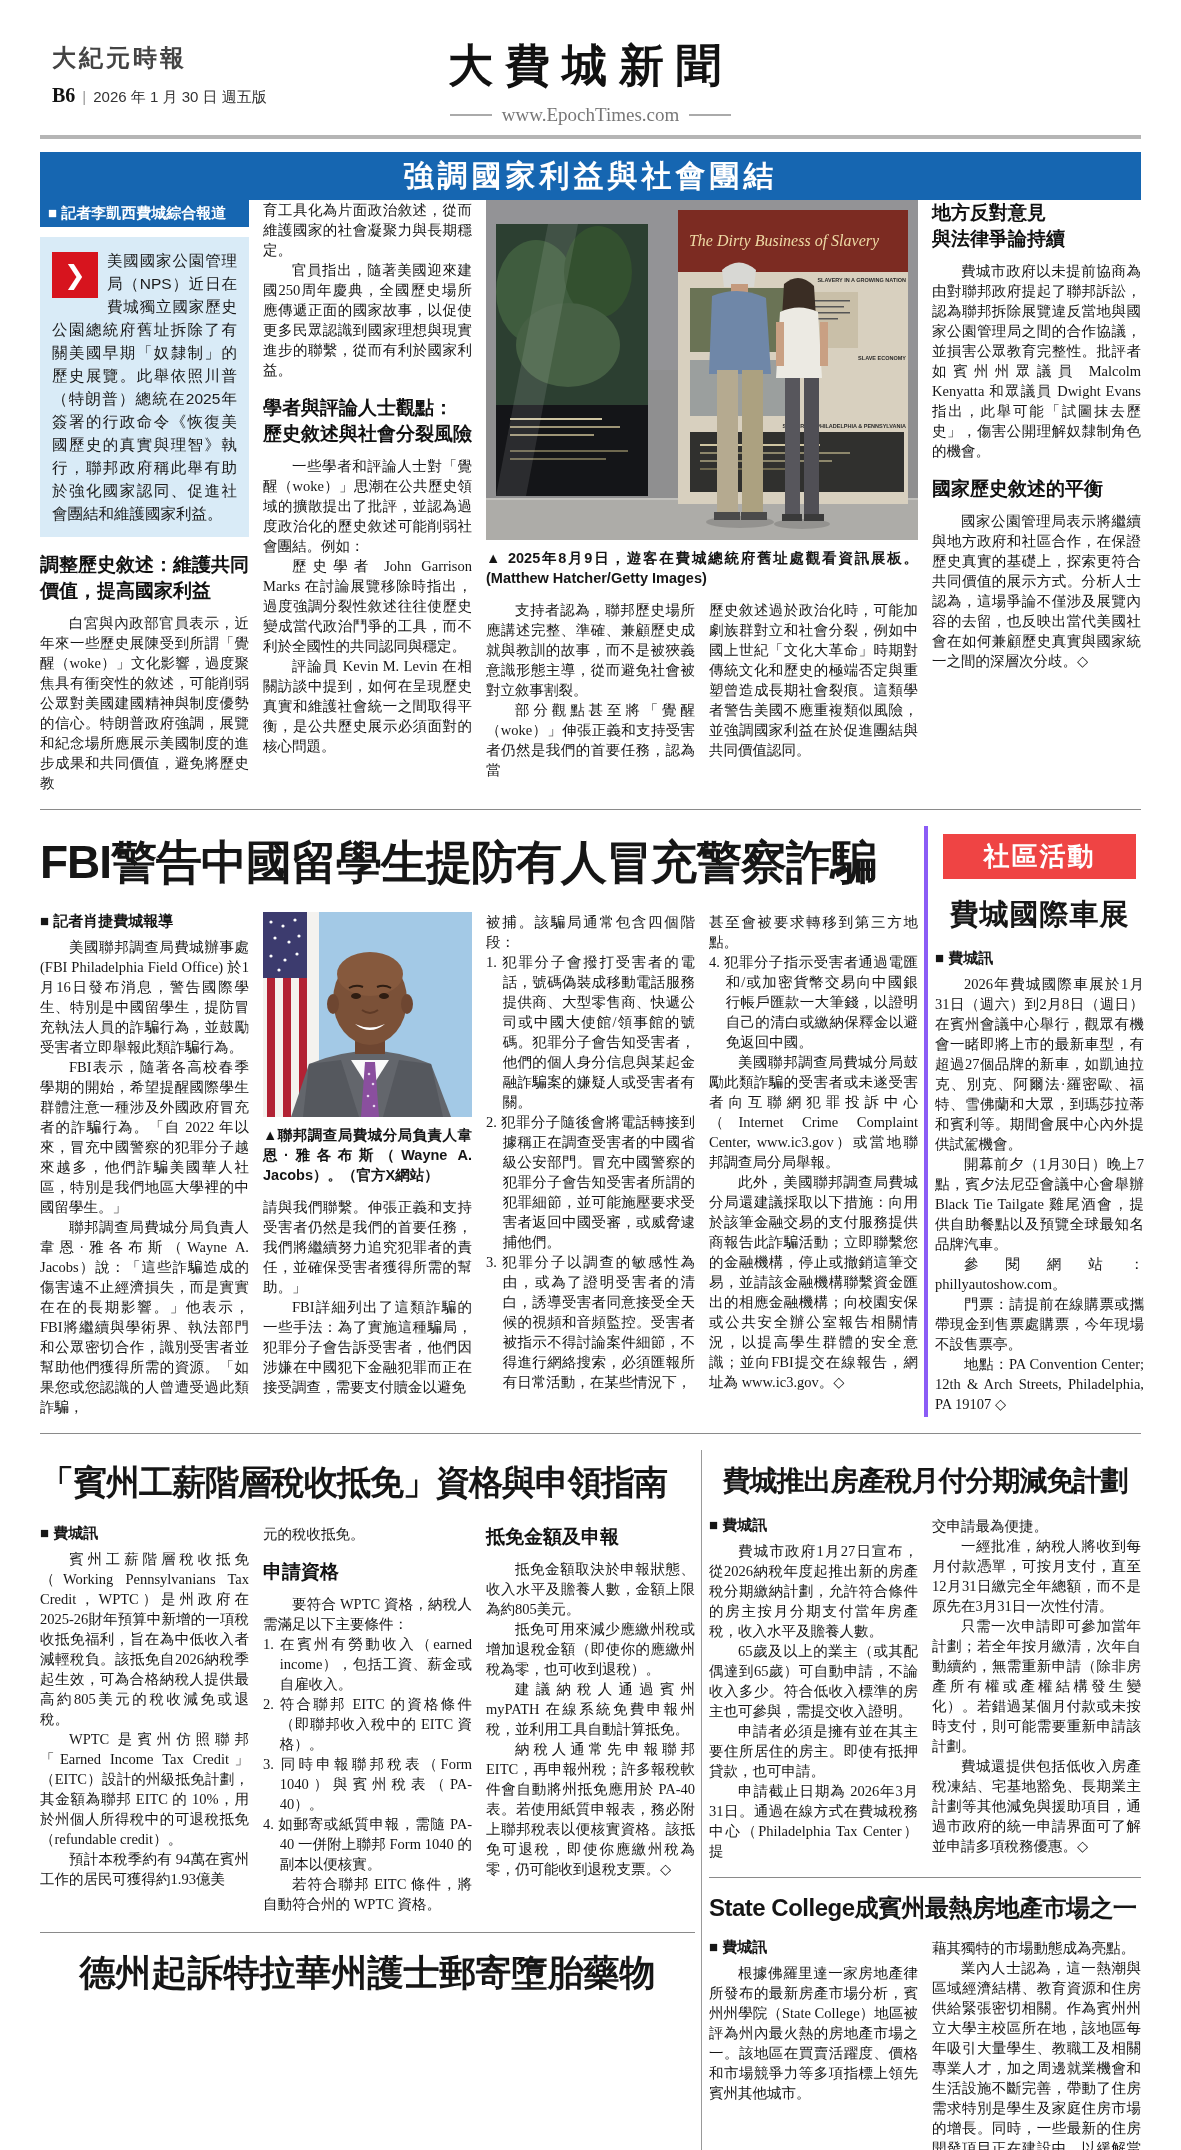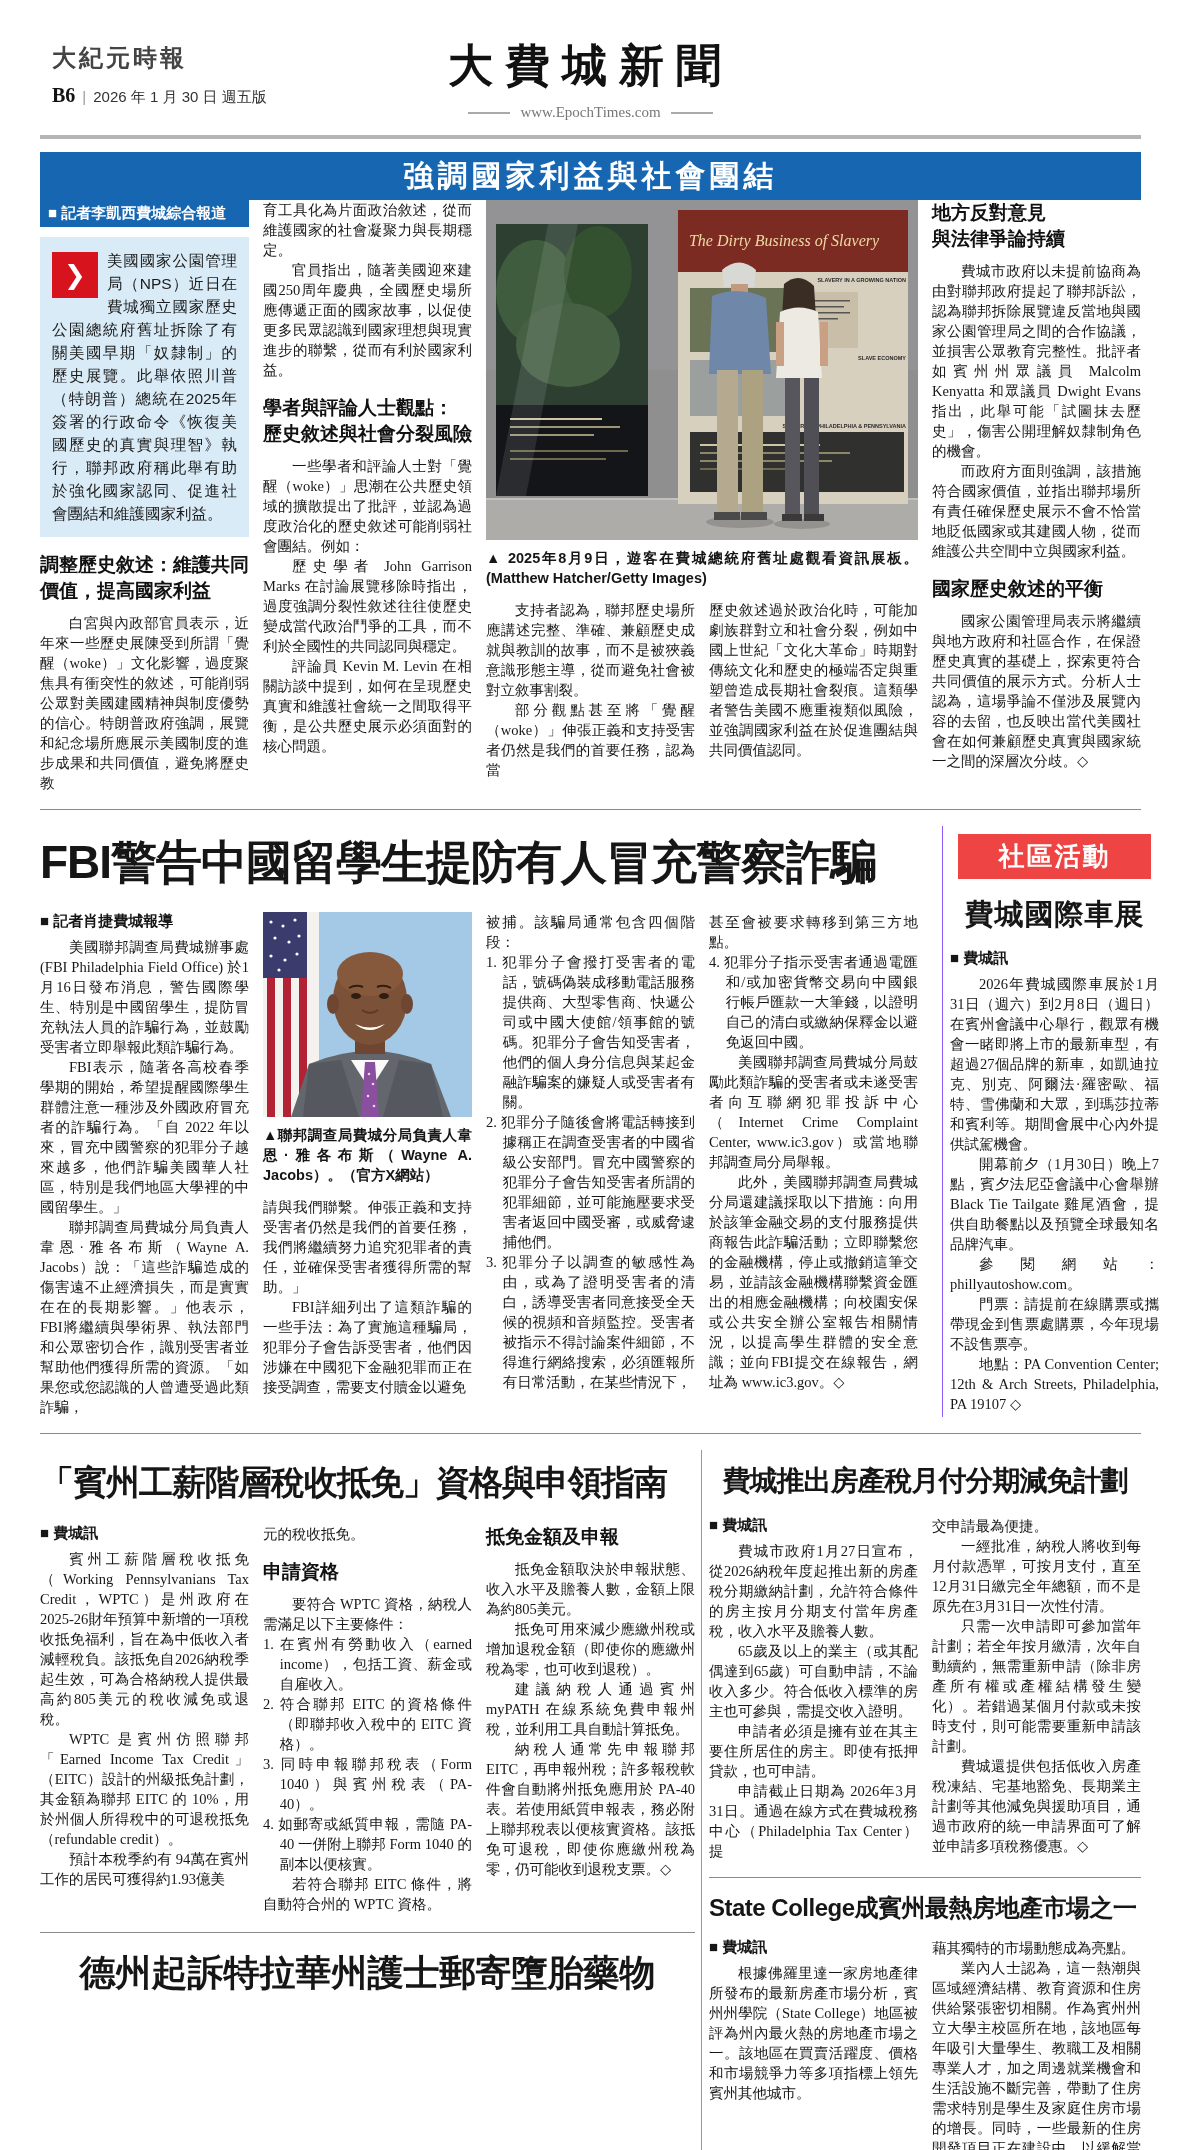--- a/index.html
+++ b/index.html
@@ -11,21 +11,21 @@
   .masthead{position:relative;height:92px;}
   .m-left{position:absolute;left:12px;top:8px;}
   .m-logo{font-family:"Liberation Serif","DejaVu Serif",serif;font-weight:900;font-size:24px;
           color:#444;letter-spacing:3px;}
   .m-pageinfo{margin-top:10px;font-family:"Liberation Sans","DejaVu Sans",sans-serif;color:#333;font-size:15px;}
   .m-pageno{font-family:"Liberation Serif","DejaVu Serif",serif;font-weight:700;font-size:20px;color:#111;}
   .m-sep{color:#999;margin:0 7px;}
   .m-title{text-align:center;font-family:"Liberation Sans","DejaVu Sans",sans-serif;font-weight:900;
            font-size:45px;letter-spacing:12px;color:#111;padding-top:2px;}
   .m-web{display:flex;align-items:center;justify-content:center;gap:10px;color:#777;
-         font-size:15px;margin-top:8px;}
+         font-size:19px;margin-top:8px;}
   .wline{width:42px;height:2px;background:#aaa;display:inline-block;}
   .m-rule{height:4px;background:#b5b5b5;margin-top:9px;}
 
   
   .kicker{margin-top:13px;background:#1666b1;color:#fff;text-align:center;
           font-family:"Liberation Sans","DejaVu Sans",sans-serif;font-weight:700;
           font-size:30px;height:48px;line-height:48px;letter-spacing:4px;}
   .lead-hl{display:flex;align-items:center;gap:8px;margin:14px 0 20px;overflow:hidden;height:104px;}
   .city{font-family:"Liberation Sans","DejaVu Sans",sans-serif;font-weight:900;font-size:38px;
         line-height:44px;width:42px;word-break:break-all;flex:none;}
@@ -55,21 +55,21 @@
 
   .photo-main svg{display:block;width:432px;height:340px;}
   .caption{font-family:"Liberation Sans","DejaVu Sans",sans-serif;font-weight:700;font-size:14.5px;
            line-height:20px;margin:8px 0 12px;text-align:justify;}
   .mid-cols{display:flex;gap:14px;}
 
   .hrule{border:0;border-top:1px solid #8a8a8a;margin:16px 0;}
 
   
   .fbi-row{display:flex;}
-  .fbi-main{width:878px;flex:none;padding-right:24px;border-right:1px solid #8b5cf6;}
+  .fbi-main{width:878px;flex:none;padding-right:6px;border-right:4px solid #8b5cf6;}
   .fbi-hl{font-family:"Liberation Sans","DejaVu Sans",sans-serif;font-weight:900;font-size:46px;
           margin:6px 0 18px;white-space:nowrap;letter-spacing:-1px;}
   .fbi-cols{display:flex;gap:14px;min-height:450px;}
   .photo-portrait svg{display:block;width:209px;height:205px;}
   .community{width:209px;flex:none;margin-left:7px;}
   .comm-tag{background:#ef4444;color:#fff;font-family:"Liberation Sans","DejaVu Sans",sans-serif;
             font-weight:800;font-size:26px;text-align:center;padding:5px 0;margin:8px 8px 16px;letter-spacing:2px;}
   .comm-hl{font-family:"Liberation Sans","DejaVu Sans",sans-serif;font-weight:900;font-size:29px;
            text-align:center;margin:0 0 14px;letter-spacing:1px;}
 
@@ -203,21 +203,20 @@
               </div>
           <div class="col">
                 <p class="para pc">歷史敘述過於政治化時，可能加劇族群對立和社會分裂，例如中國上世紀「文化大革命」時期對傳統文化和歷史的極端否定與重塑曾造成長期社會裂痕。這類學者警告美國不應重複類似風險，並強調國家利益在於促進團結與共同價值認同。</p>
               </div>
         </div>
       </div>
       <div class="col">
             <div class="subhead">地方反對意見
 與法律爭論持續</div>
             <p class="para">費城市政府以未提前協商為由對聯邦政府提起了聯邦訴訟，認為聯邦拆除展覽違反當地與國家公園管理局之間的合作協議，並損害公眾教育完整性。批評者如賓州州眾議員 Malcolm Kenyatta 和眾議員 Dwight Evans 指出，此舉可能「試圖抹去歷史」，傷害公開理解奴隸制角色的機會。</p>
-            <p class="para">而政府方面則強調，該措施符合國家價值，並指出聯邦場所有責任確保歷史展示不會不恰當地貶低國家或其建國人物，從而維護公共空間中立與國家利益。</p>
             <div class="subhead">國家歷史敘述的平衡</div>
             <p class="para">國家公園管理局表示將繼續與地方政府和社區合作，在保證歷史真實的基礎上，探索更符合共同價值的展示方式。分析人士認為，這場爭論不僅涉及展覽內容的去留，也反映出當代美國社會在如何兼顧歷史真實與國家統一之間的深層次分歧。◇</p>
           </div>
     </div>
   </section>
 
   <hr class="hrule">
 
   <section class="fbi-row">
     <div class="fbi-main">

